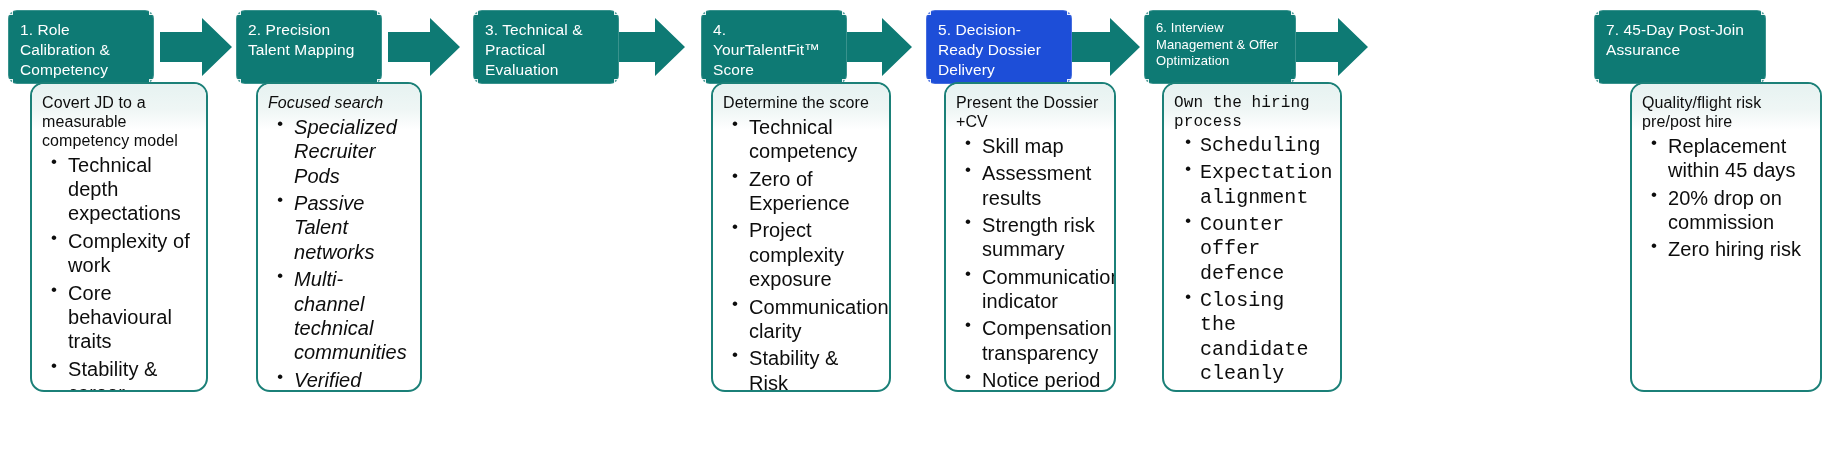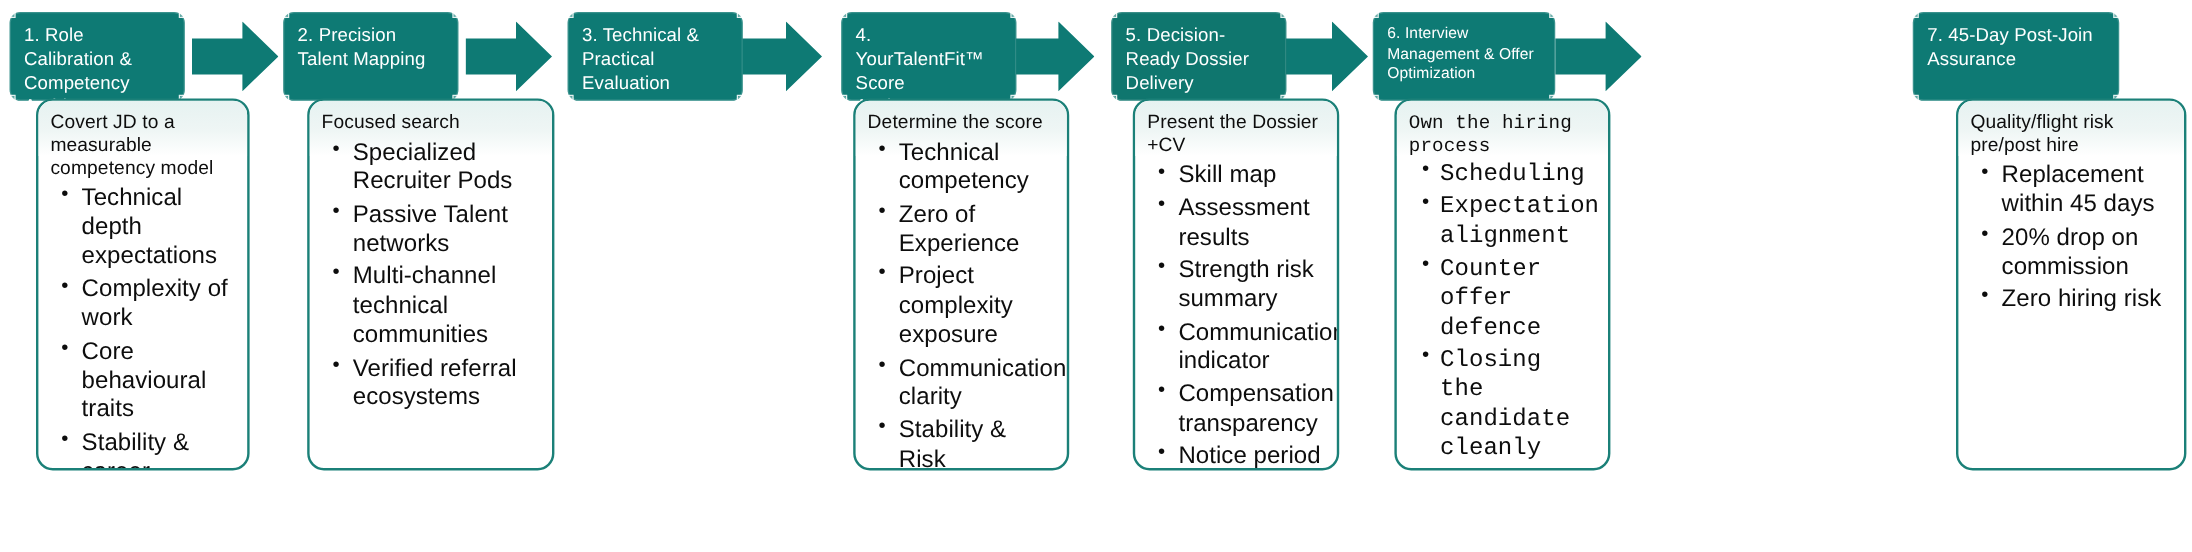--- a/index.html
+++ b/index.html
@@ -123,21 +123,21 @@
   </div>
 
   <div class="step" style="left:228px;width:230px;">
     <div class="hdr" style="left:8px;width:146px;height:74px;background:#0E7A74;">
       <span class="corner c-tl"></span>
       <span class="corner c-tr"></span>
       <span class="corner c-bl"></span>
       <span class="corner c-br"></span>
       <span>2. Precision Talent Mapping</span>
     </div>
-    <div class="card" style="left:28px;top:82px;width:206px;height:310px;">
+    <div class="card" style="left:28px;top:82px;width:166px;height:310px;font-style:italic;">
       <div class="tint"></div>
       <div class="inner">
         <h3>Focused search</h3>
         <ul>
           <li>Specialized Recruiter Pods</li>
           <li>Passive Talent networks</li>
           <li>Multi-channel technical communities</li>
           <li>Verified referral ecosystems</li>
         </ul>
       </div>
@@ -189,21 +189,21 @@
     </div>
   </div>
 
   <div class="arrow" style="left:840px;top:18px;width:72px;height:58px;">
     <svg width="72" height="58" viewBox="0 0 72 58">
         <polygon points="0,14 42,14 42,0 72,29 42,58 42,44 0,44" fill="#0E7A74"></polygon>
       </svg>
   </div>
 
   <div class="step" style="left:908px;width:230px;">
-    <div class="hdr" style="left:18px;width:146px;height:74px;background:#0f766e;">
+    <div class="hdr" style="left:18px;width:146px;height:74px;background:#1d4ed8;">
       <span class="corner c-tl"></span>
       <span class="corner c-tr"></span>
       <span class="corner c-bl"></span>
       <span class="corner c-br"></span>
       <span>5. Decision-Ready Dossier Delivery</span>
     </div>
     <div class="card" style="left:36px;top:82px;width:172px;height:310px;">
       <div class="tint"></div>
       <div class="inner">
         <h3>Present the Dossier +CV</h3>

